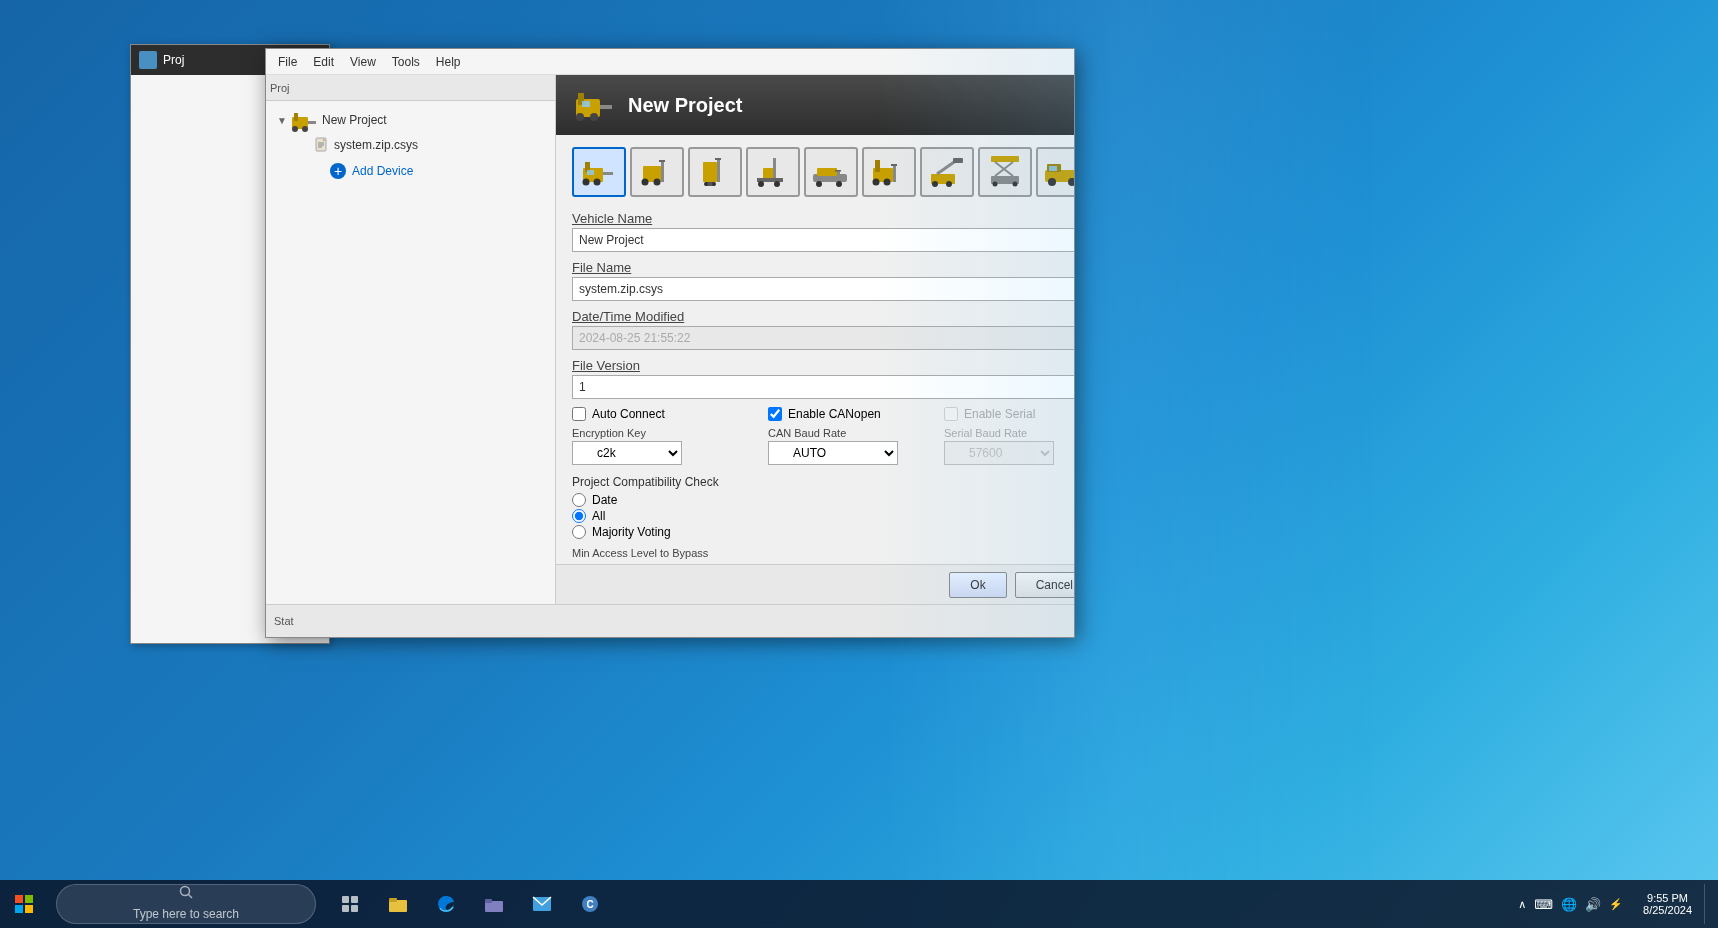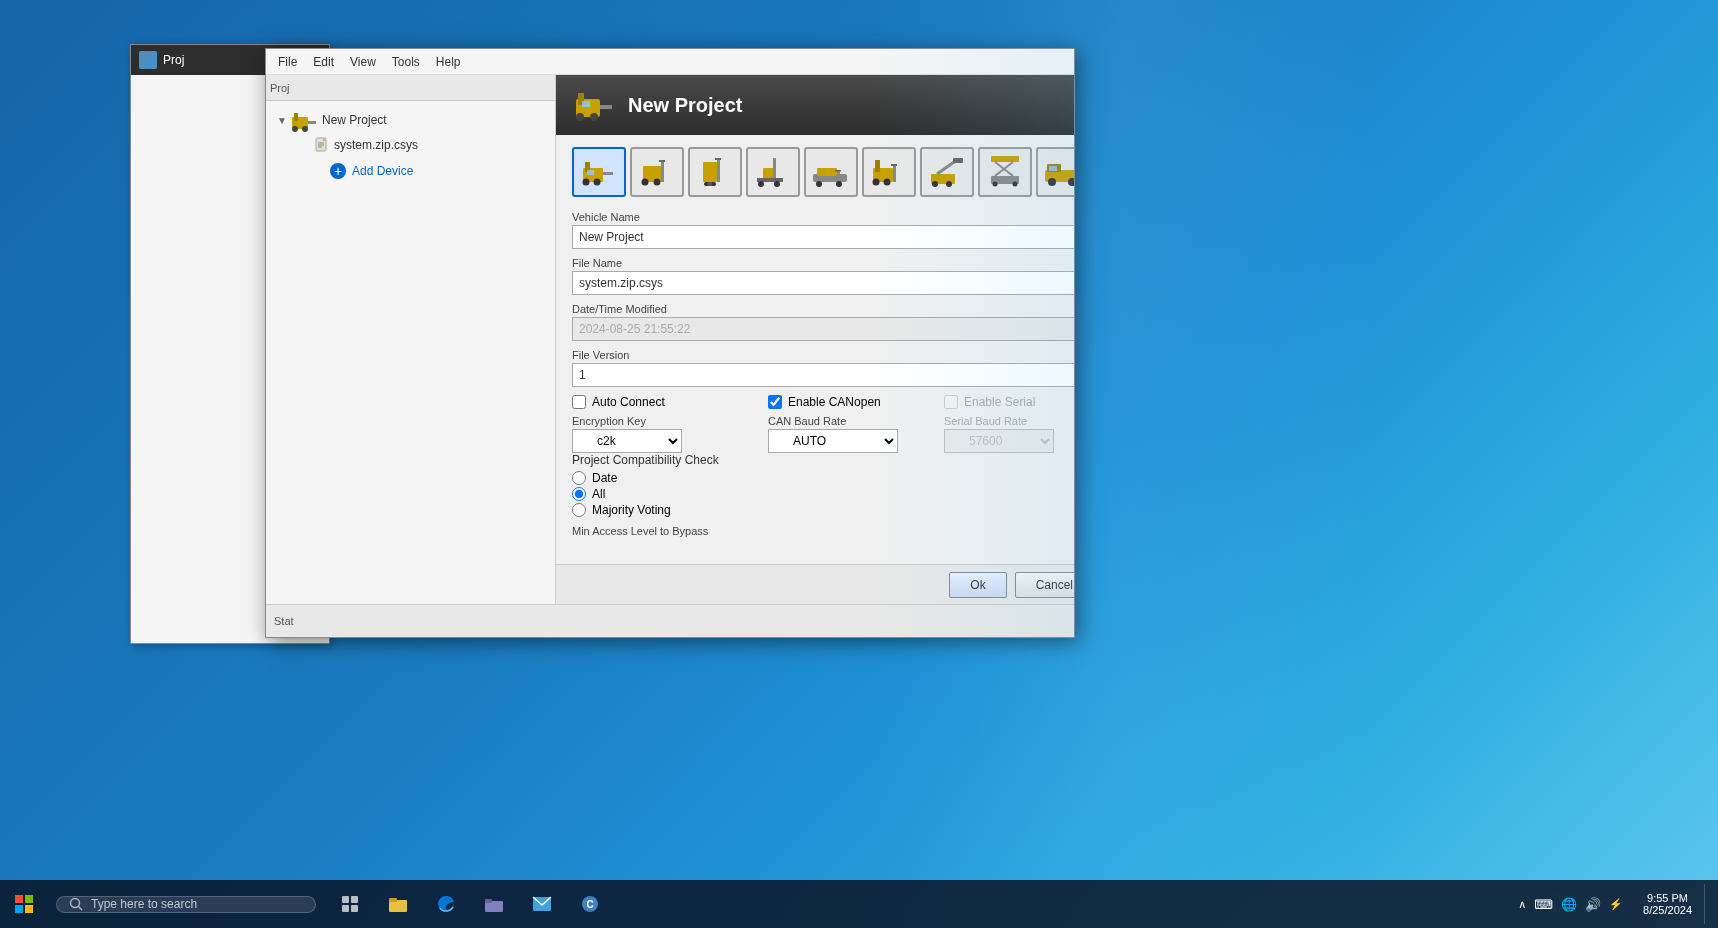--- a/index.html
+++ b/index.html
@@ -57,27 +57,28 @@
       font-size: 18px;
       cursor: pointer;
     }
 
     .taskbar-search {
       display: flex;
       align-items: center;
       background: rgba(255,255,255,0.12);
       border: 1px solid rgba(255,255,255,0.2);
       border-radius: 20px;
-      height: 17px;
+      height: 40px;
       padding: 0 12px;
       margin: 0 8px;
       width: 260px;
       color: rgba(255,255,255,0.7);
       font-size: 12px;
       gap: 8px;
+      flex-direction: column;
     }
 
     .taskbar-icons {
       display: flex;
       align-items: center;
       gap: 4px;
       margin-left: 4px;
     }
 
     .taskbar-icon-btn {
@@ -337,23 +338,24 @@
       border-color: #0066cc;
       background: #d0e4ff;
     }
 
     
     .form-row {
       margin-bottom: 8px;
     }
 
     .form-label {
-      font-size: 11px;
+      font-size: 13px;
       color: #444;
       margin-bottom: 2px;
+      text-decoration: underline;
     }
 
     .form-input {
       width: 100%;
       height: 24px;
       border: 1px solid #aaa;
       background: white;
       padding: 2px 6px;
       font-size: 12px;
       color: #333;
@@ -690,21 +692,21 @@
           <div class="form-row">
             <div class="form-label">Date/Time Modified</div>
             <input type="text" class="form-input disabled-input" readonly="" value="2024-08-25 21:55:22" style="">
           </div>
 
           <div class="form-row">
             <div class="form-label">File Version</div>
             <input type="text" class="form-input" value="1" style="">
           </div>
 
-          <div class="two-col-options" style="">
+          <div class="two-col-options" style="margin-bottom:10px;">
 
             <div class="col-left">
               <div class="checkbox-row">
                 <input type="checkbox" style="">
                 <span>Auto Connect</span>
               </div>
               <div style="margin-top:6px;">
                 <div class="field-group-label">Encryption Key</div>
                 <div class="dropdown-container">
                   <select class="form-select" style="width:110px;">

